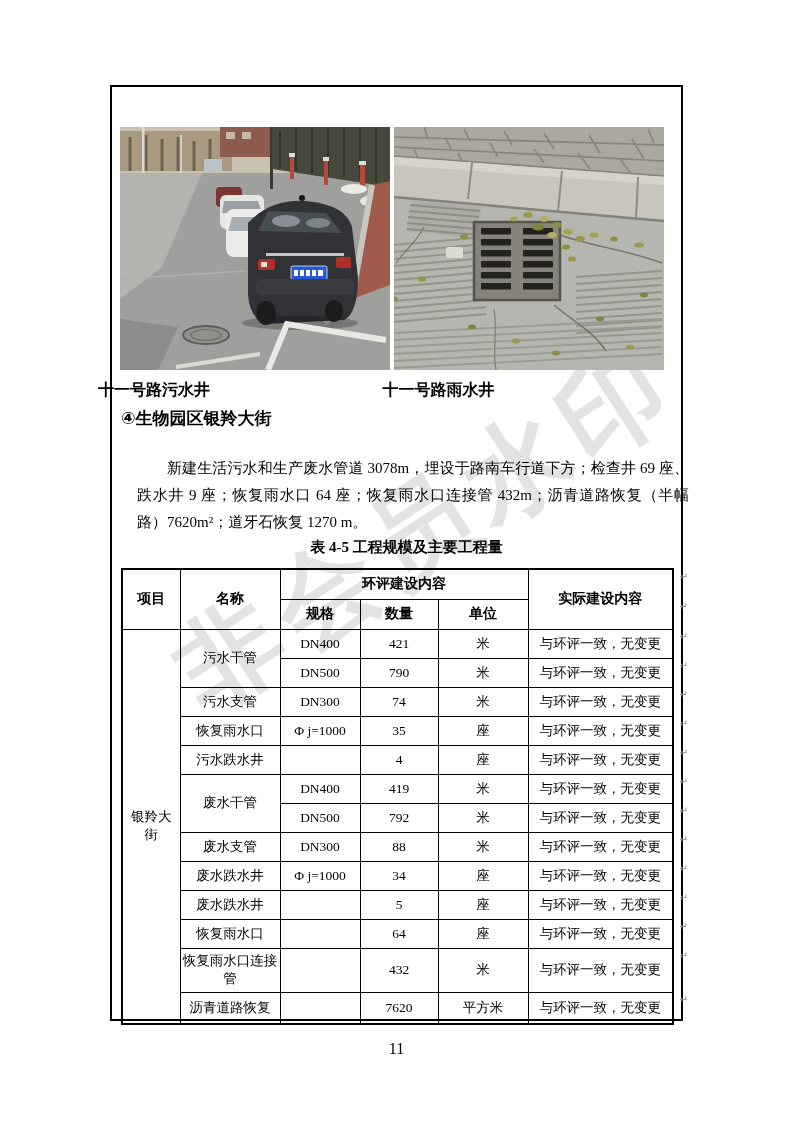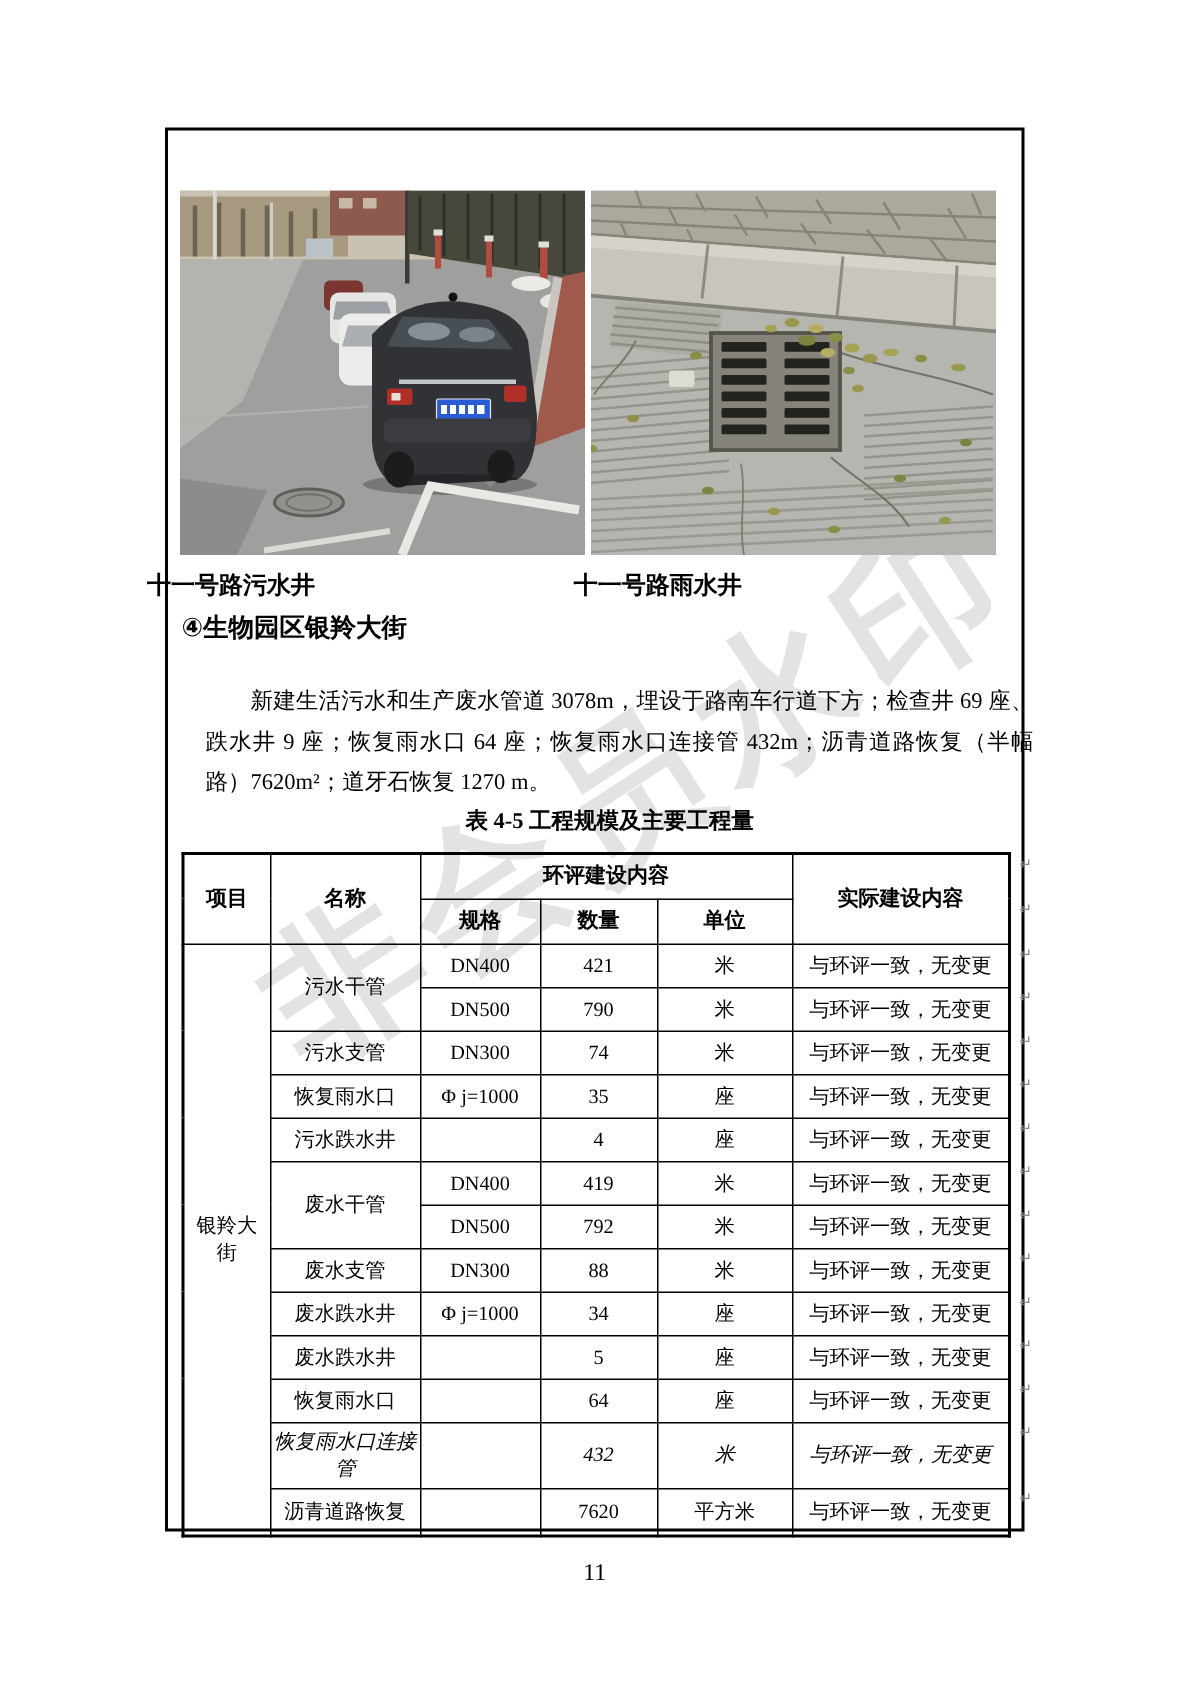--- a/index.html
+++ b/index.html
@@ -34,21 +34,21 @@
   table.main th,table.main td{
     border:1px solid #000;text-align:center;vertical-align:middle;
     padding:0 2px;overflow:hidden;
   }
   table.main th{font-size:14px;font-weight:bold;}
   table.main td{font-size:13.5px;font-weight:normal;}
   col.c1{width:58px;}col.c2{width:100px;}col.c3{width:80px;}
   col.c4{width:78px;}col.c5{width:90px;}col.c6{width:145px;}
   thead tr{height:30px;}
   tbody tr{height:29px;}
-  tbody tr.tall{height:44px;font-style:italic;}
+  tbody tr.tall{height:44px;}
   tbody tr.last{height:32px;}
   .pilcrow{position:absolute;right:-16px;font-size:10px;color:#8a8a8a;font-family:"DejaVu Sans",sans-serif;}
   .page-number{position:absolute;left:0;top:1040px;width:793px;text-align:center;font-size:16px;z-index:1;}
 </style>
 </head>
 <body>
 
 <div class="watermark" style="color: rgb(227, 227, 227);">非会员水印</div>
 
 <div class="frame">

